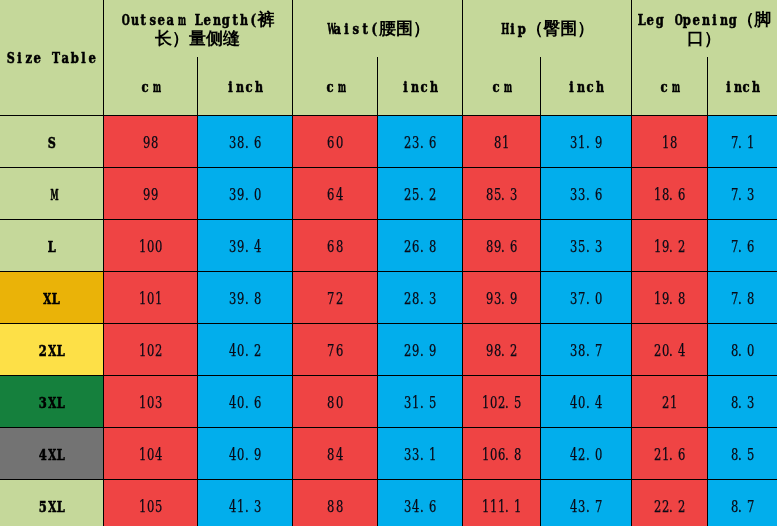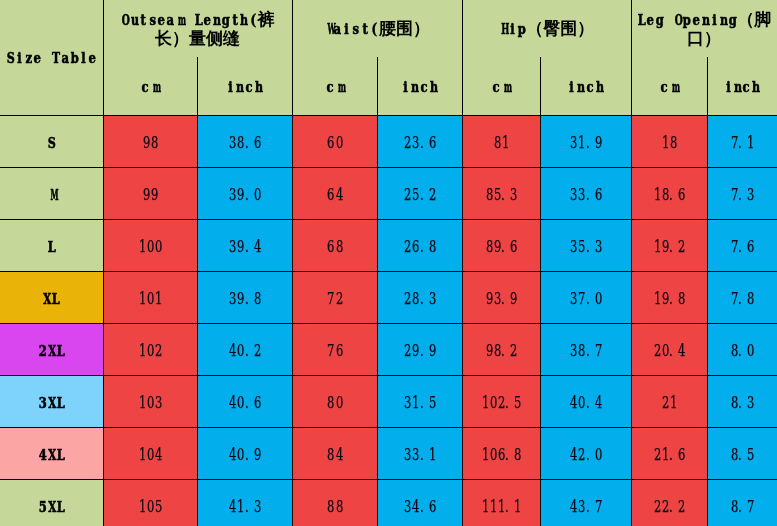--- a/index.html
+++ b/index.html
@@ -140,43 +140,43 @@
           <td class="green"><span class="num"><i class=""><b>1</b></i><i class=""><b>0</b></i><i class=""><b>1</b></i></span></td>
           <td class="blue"><span class="num"><i class=""><b>3</b></i><i class=""><b>9</b></i><i class="dot"><b>.</b></i><i class=""><b>8</b></i></span></td>
           <td class="green"><span class="num"><i class=""><b>7</b></i><i class=""><b>2</b></i></span></td>
           <td class="blue"><span class="num"><i class=""><b>2</b></i><i class=""><b>8</b></i><i class="dot"><b>.</b></i><i class=""><b>3</b></i></span></td>
           <td class="green"><span class="num"><i class=""><b>9</b></i><i class=""><b>3</b></i><i class="dot"><b>.</b></i><i class=""><b>9</b></i></span></td>
           <td class="blue"><span class="num"><i class=""><b>3</b></i><i class=""><b>7</b></i><i class="dot"><b>.</b></i><i class=""><b>0</b></i></span></td>
           <td class="green"><span class="num"><i class=""><b>1</b></i><i class=""><b>9</b></i><i class="dot"><b>.</b></i><i class=""><b>8</b></i></span></td>
           <td class="blue"><span class="num"><i class=""><b>7</b></i><i class="dot"><b>.</b></i><i class=""><b>8</b></i></span></td>
         </tr>
         <tr>
-          <td style="height:52px;background:#d946ef"><span class="lat shift"><i><b style="transform: scaleX(0.857);">2</b></i><i><b style="transform: scaleX(0.768);">X</b></i><i><b style="transform: scaleX(0.847);">L</b></i></span></td>
+          <td style="height:52px;background:#fde047"><span class="lat shift"><i><b style="transform: scaleX(0.857);">2</b></i><i><b style="transform: scaleX(0.768);">X</b></i><i><b style="transform: scaleX(0.847);">L</b></i></span></td>
           <td class="green"><span class="num"><i class=""><b>1</b></i><i class=""><b>0</b></i><i class=""><b>2</b></i></span></td>
           <td class="blue"><span class="num"><i class=""><b>4</b></i><i class=""><b>0</b></i><i class="dot"><b>.</b></i><i class=""><b>2</b></i></span></td>
           <td class="green"><span class="num"><i class=""><b>7</b></i><i class=""><b>6</b></i></span></td>
           <td class="blue"><span class="num"><i class=""><b>2</b></i><i class=""><b>9</b></i><i class="dot"><b>.</b></i><i class=""><b>9</b></i></span></td>
           <td class="green"><span class="num"><i class=""><b>9</b></i><i class=""><b>8</b></i><i class="dot"><b>.</b></i><i class=""><b>2</b></i></span></td>
           <td class="blue"><span class="num"><i class=""><b>3</b></i><i class=""><b>8</b></i><i class="dot"><b>.</b></i><i class=""><b>7</b></i></span></td>
           <td class="green"><span class="num"><i class=""><b>2</b></i><i class=""><b>0</b></i><i class="dot"><b>.</b></i><i class=""><b>4</b></i></span></td>
           <td class="blue"><span class="num"><i class=""><b>8</b></i><i class="dot"><b>.</b></i><i class=""><b>0</b></i></span></td>
         </tr>
         <tr>
-          <td style="height:52px;background:#7dd3fc"><span class="lat shift"><i><b style="transform: scaleX(0.857);">3</b></i><i><b style="transform: scaleX(0.768);">X</b></i><i><b style="transform: scaleX(0.847);">L</b></i></span></td>
+          <td style="height:52px;background:#15803d"><span class="lat shift"><i><b style="transform: scaleX(0.857);">3</b></i><i><b style="transform: scaleX(0.768);">X</b></i><i><b style="transform: scaleX(0.847);">L</b></i></span></td>
           <td class="green"><span class="num"><i class=""><b>1</b></i><i class=""><b>0</b></i><i class=""><b>3</b></i></span></td>
           <td class="blue"><span class="num"><i class=""><b>4</b></i><i class=""><b>0</b></i><i class="dot"><b>.</b></i><i class=""><b>6</b></i></span></td>
           <td class="green"><span class="num"><i class=""><b>8</b></i><i class=""><b>0</b></i></span></td>
           <td class="blue"><span class="num"><i class=""><b>3</b></i><i class=""><b>1</b></i><i class="dot"><b>.</b></i><i class=""><b>5</b></i></span></td>
           <td class="green"><span class="num"><i class=""><b>1</b></i><i class=""><b>0</b></i><i class=""><b>2</b></i><i class="dot"><b>.</b></i><i class=""><b>5</b></i></span></td>
           <td class="blue"><span class="num"><i class=""><b>4</b></i><i class=""><b>0</b></i><i class="dot"><b>.</b></i><i class=""><b>4</b></i></span></td>
           <td class="green"><span class="num"><i class=""><b>2</b></i><i class=""><b>1</b></i></span></td>
           <td class="blue"><span class="num"><i class=""><b>8</b></i><i class="dot"><b>.</b></i><i class=""><b>3</b></i></span></td>
         </tr>
         <tr>
-          <td style="height:52px;background:#fca5a5"><span class="lat shift"><i><b style="transform: scaleX(0.857);">4</b></i><i><b style="transform: scaleX(0.768);">X</b></i><i><b style="transform: scaleX(0.847);">L</b></i></span></td>
+          <td style="height:52px;background:#737373"><span class="lat shift"><i><b style="transform: scaleX(0.857);">4</b></i><i><b style="transform: scaleX(0.768);">X</b></i><i><b style="transform: scaleX(0.847);">L</b></i></span></td>
           <td class="green"><span class="num"><i class=""><b>1</b></i><i class=""><b>0</b></i><i class=""><b>4</b></i></span></td>
           <td class="blue"><span class="num"><i class=""><b>4</b></i><i class=""><b>0</b></i><i class="dot"><b>.</b></i><i class=""><b>9</b></i></span></td>
           <td class="green"><span class="num"><i class=""><b>8</b></i><i class=""><b>4</b></i></span></td>
           <td class="blue"><span class="num"><i class=""><b>3</b></i><i class=""><b>3</b></i><i class="dot"><b>.</b></i><i class=""><b>1</b></i></span></td>
           <td class="green"><span class="num"><i class=""><b>1</b></i><i class=""><b>0</b></i><i class=""><b>6</b></i><i class="dot"><b>.</b></i><i class=""><b>8</b></i></span></td>
           <td class="blue"><span class="num"><i class=""><b>4</b></i><i class=""><b>2</b></i><i class="dot"><b>.</b></i><i class=""><b>0</b></i></span></td>
           <td class="green"><span class="num"><i class=""><b>2</b></i><i class=""><b>1</b></i><i class="dot"><b>.</b></i><i class=""><b>6</b></i></span></td>
           <td class="blue"><span class="num"><i class=""><b>8</b></i><i class="dot"><b>.</b></i><i class=""><b>5</b></i></span></td>
         </tr>
         <tr>

